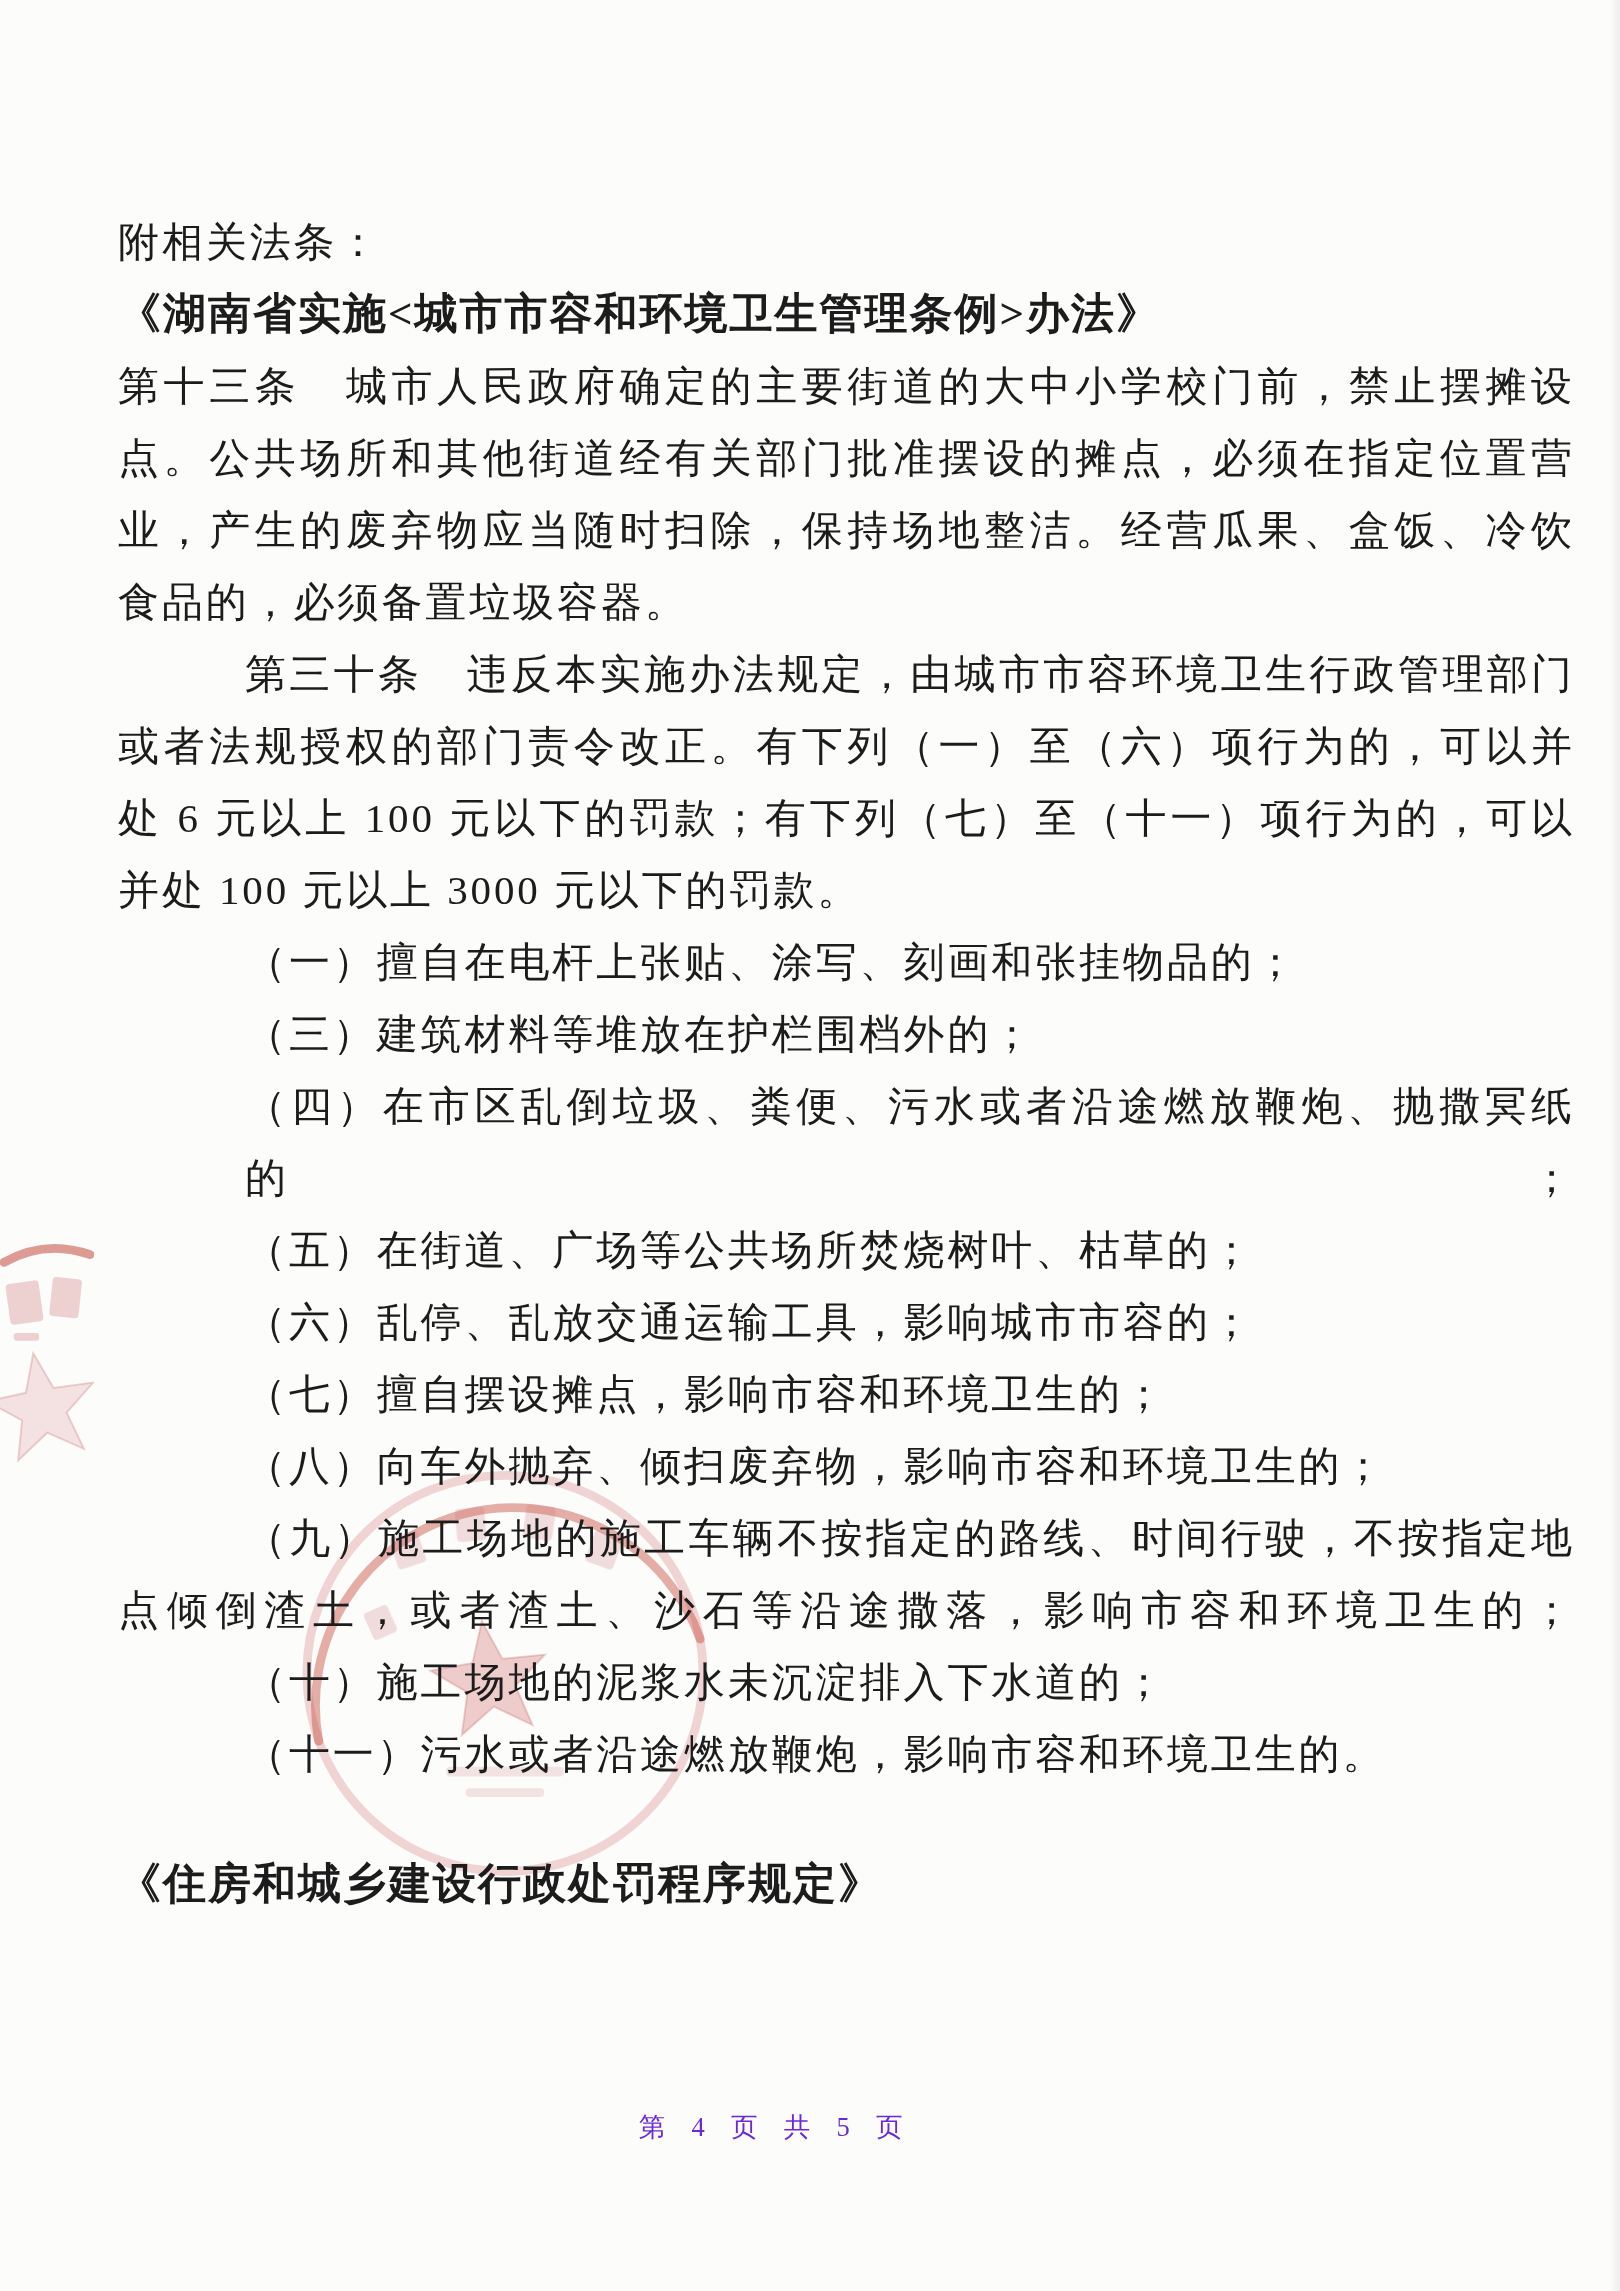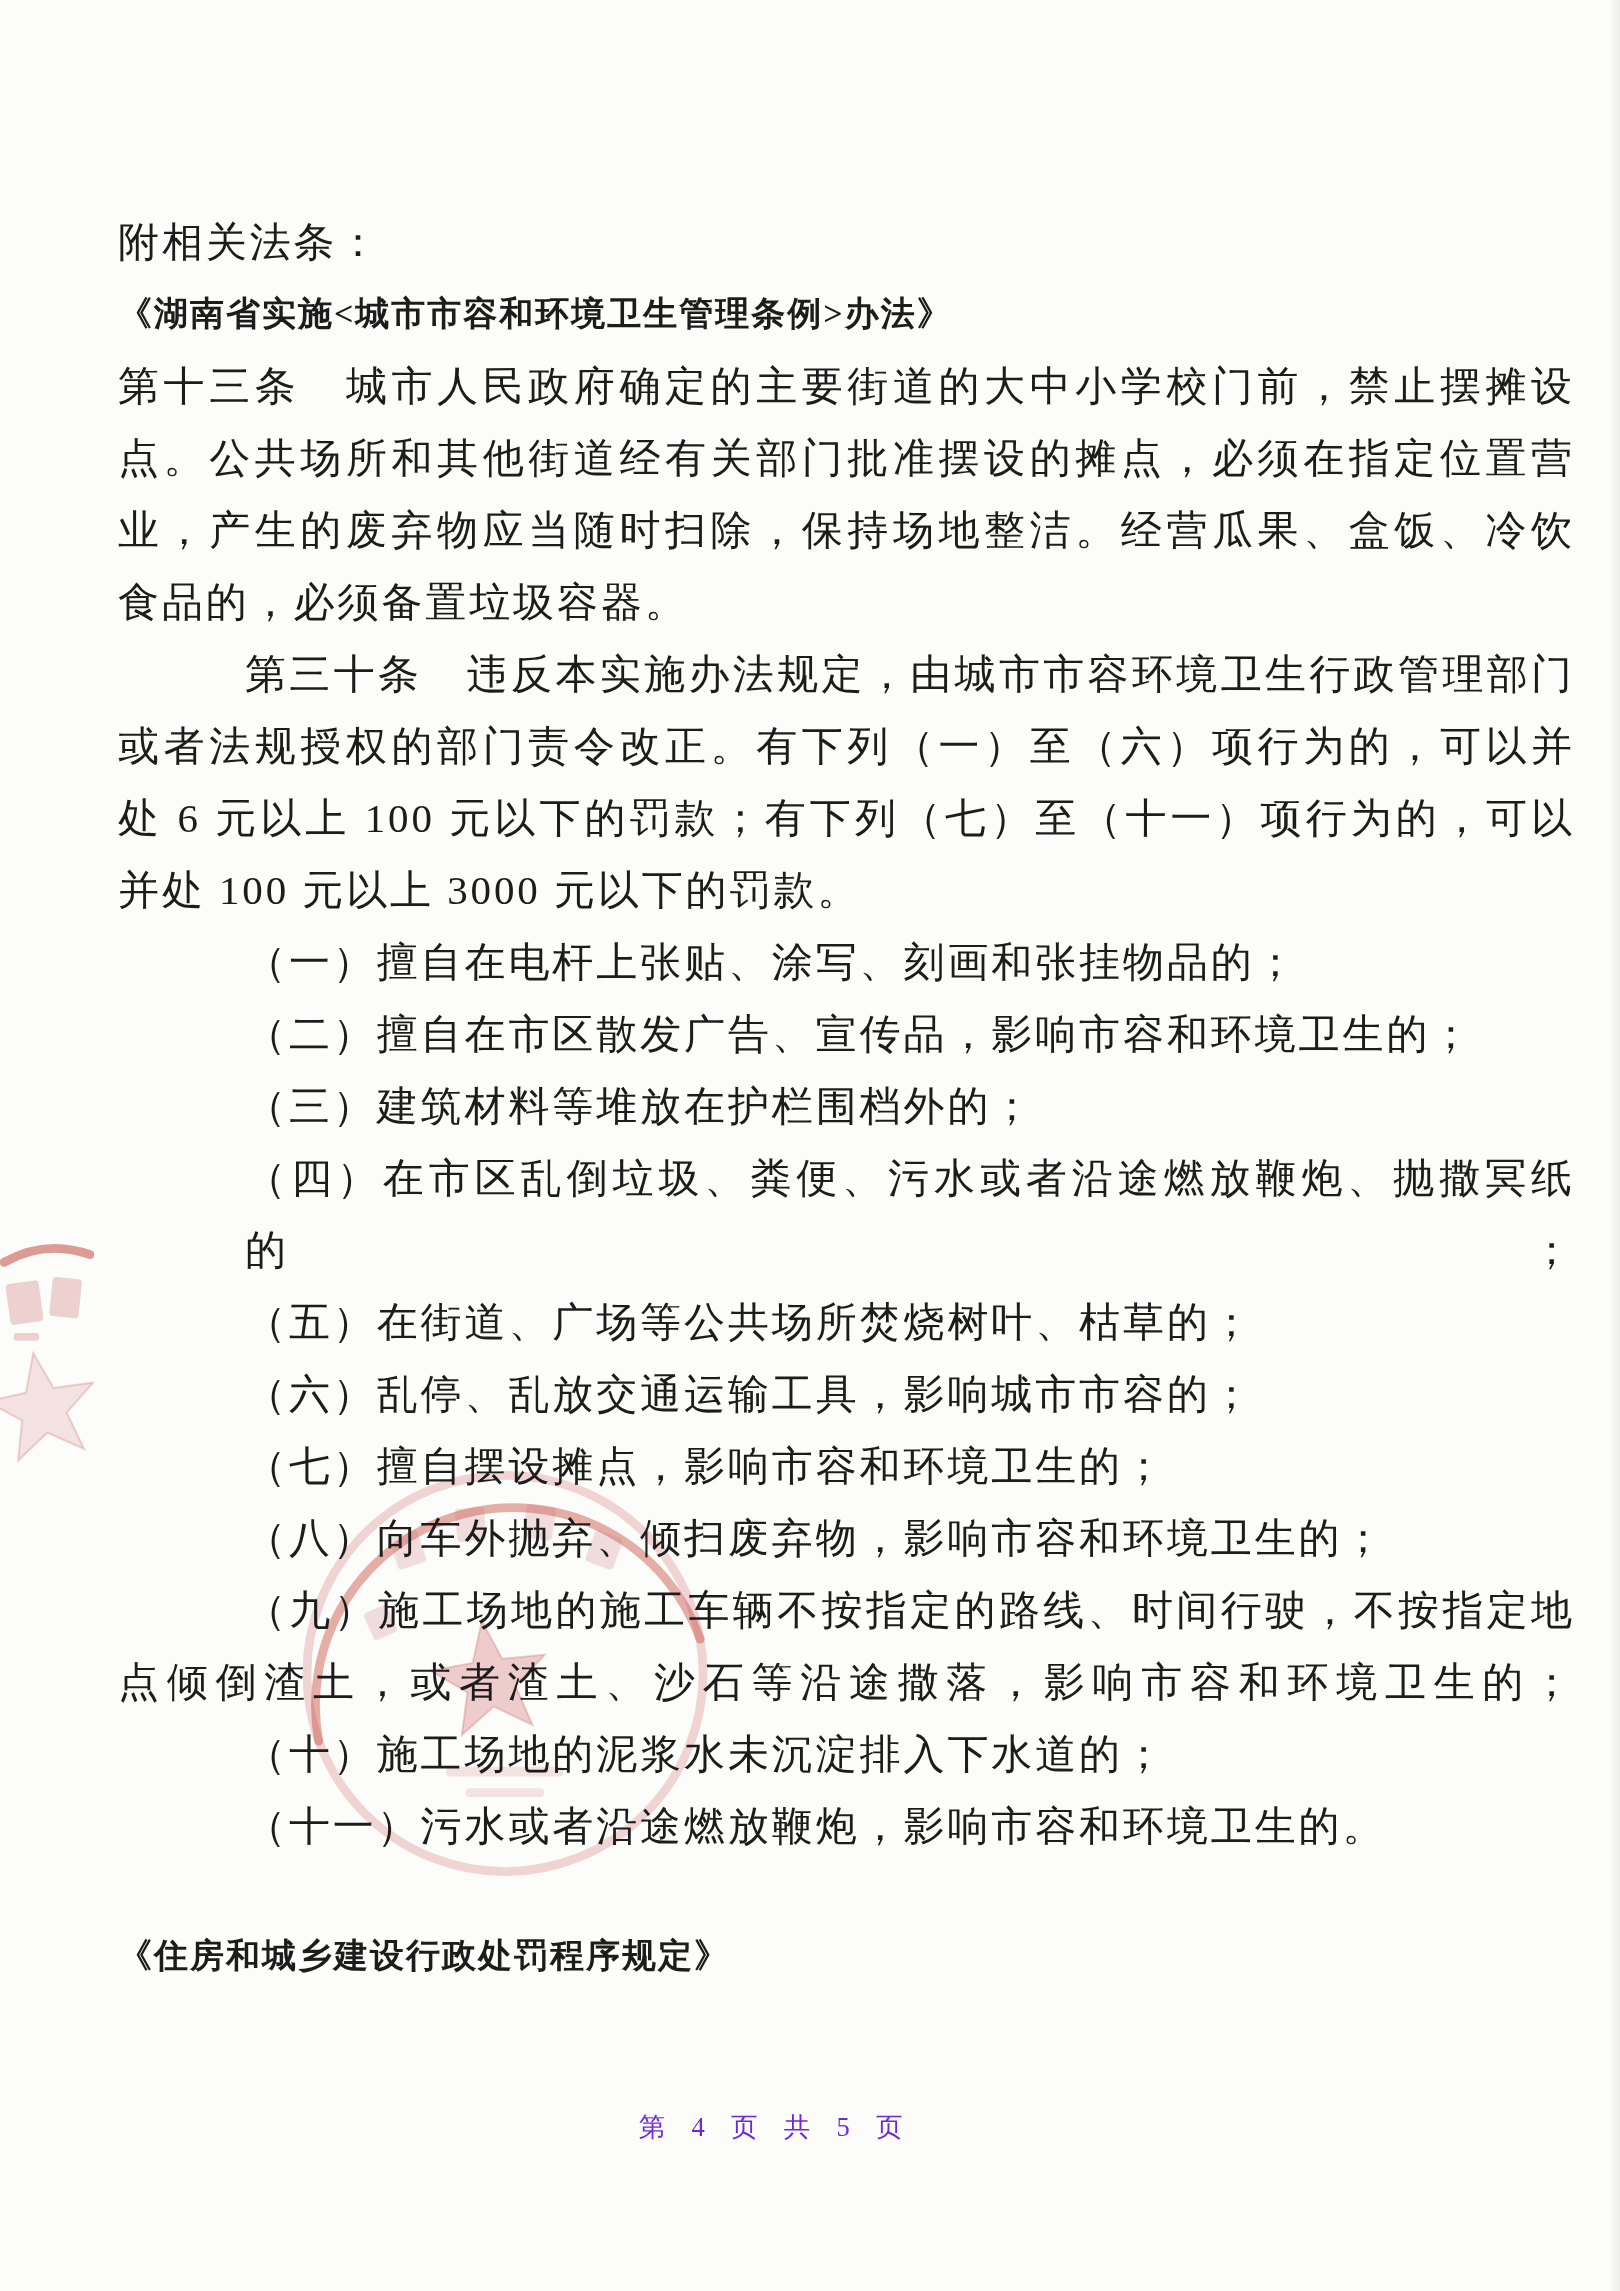--- a/index.html
+++ b/index.html
@@ -30,21 +30,21 @@
   }
   .line {
     margin: 0;
     font-size: 41px;
     line-height: 72px;
     letter-spacing: 2.9px;
     white-space: nowrap;
   }
   .title {
     font-weight: bold;
-    font-size: 34px;
+    font-size: 43px;
     letter-spacing: 2px;
   }
   .indent { padding-left: 127px; }
   .stretch {
     white-space: normal;
     text-align: justify;
     text-align-last: justify;
     text-justify: inter-character;
   }
   .law2-gap { margin-top: 58px; }
@@ -108,21 +108,20 @@
 
     <p class="line stretch">第十三条　城市人民政府确定的主要街道的大中小学校门前，禁止摆摊设</p>
     <p class="line stretch">点。公共场所和其他街道经有关部门批准摆设的摊点，必须在指定位置营</p>
     <p class="line stretch">业，产生的废弃物应当随时扫除，保持场地整洁。经营瓜果、盒饭、冷饮</p>
     <p class="line">食品的，必须备置垃圾容器。</p>
     <p class="line indent stretch">第三十条　违反本实施办法规定，由城市市容环境卫生行政管理部门</p>
     <p class="line stretch">或者法规授权的部门责令改正。有下列（一）至（六）项行为的，可以并</p>
     <p class="line stretch">处 6 元以上 100 元以下的罚款；有下列（七）至（十一）项行为的，可以</p>
     <p class="line">并处 100 元以上 3000 元以下的罚款。</p>
     <p class="line indent">（一）擅自在电杆上张贴、涂写、刻画和张挂物品的；</p>
-    <p class="line indent">（二）擅自在市区散发广告、宣传品，影响市容和环境卫生的；</p>
     <p class="line indent">（三）建筑材料等堆放在护栏围档外的；</p>
     <p class="line indent stretch">（四）在市区乱倒垃圾、粪便、污水或者沿途燃放鞭炮、抛撒冥纸的；</p>
     <p class="line indent">（五）在街道、广场等公共场所焚烧树叶、枯草的；</p>
     <p class="line indent">（六）乱停、乱放交通运输工具，影响城市市容的；</p>
     <p class="line indent">（七）擅自摆设摊点，影响市容和环境卫生的；</p>
     <p class="line indent">（八）向车外抛弃、倾扫废弃物，影响市容和环境卫生的；</p>
     <p class="line indent stretch">（九）施工场地的施工车辆不按指定的路线、时间行驶，不按指定地</p>
     <p class="line stretch">点倾倒渣土，或者渣土、沙石等沿途撒落，影响市容和环境卫生的；</p>
     <p class="line indent">（十）施工场地的泥浆水未沉淀排入下水道的；</p>
     <p class="line indent">（十一）污水或者沿途燃放鞭炮，影响市容和环境卫生的。</p>

